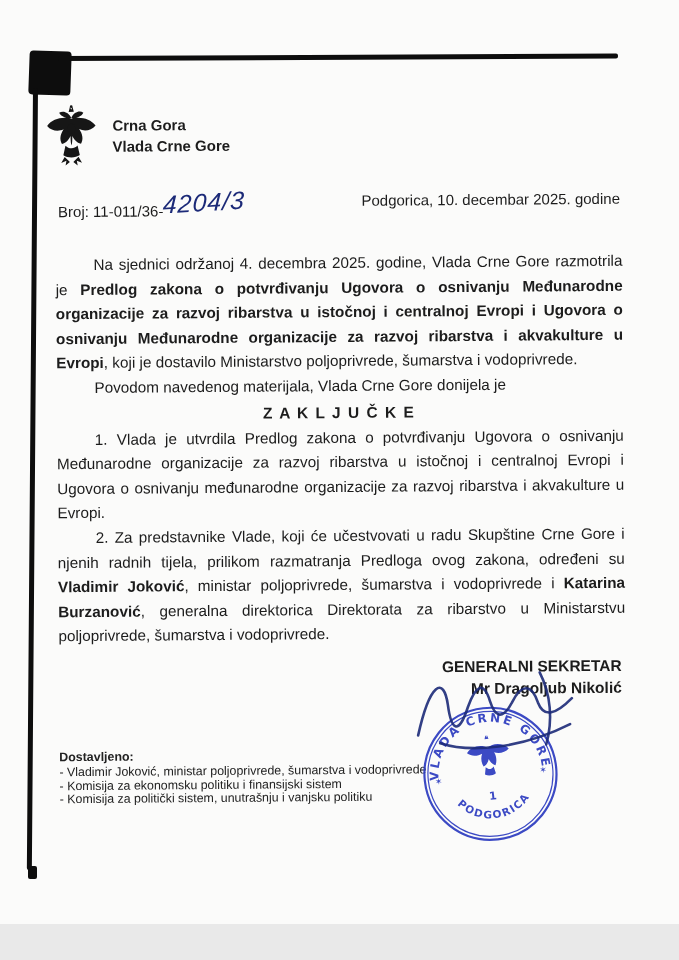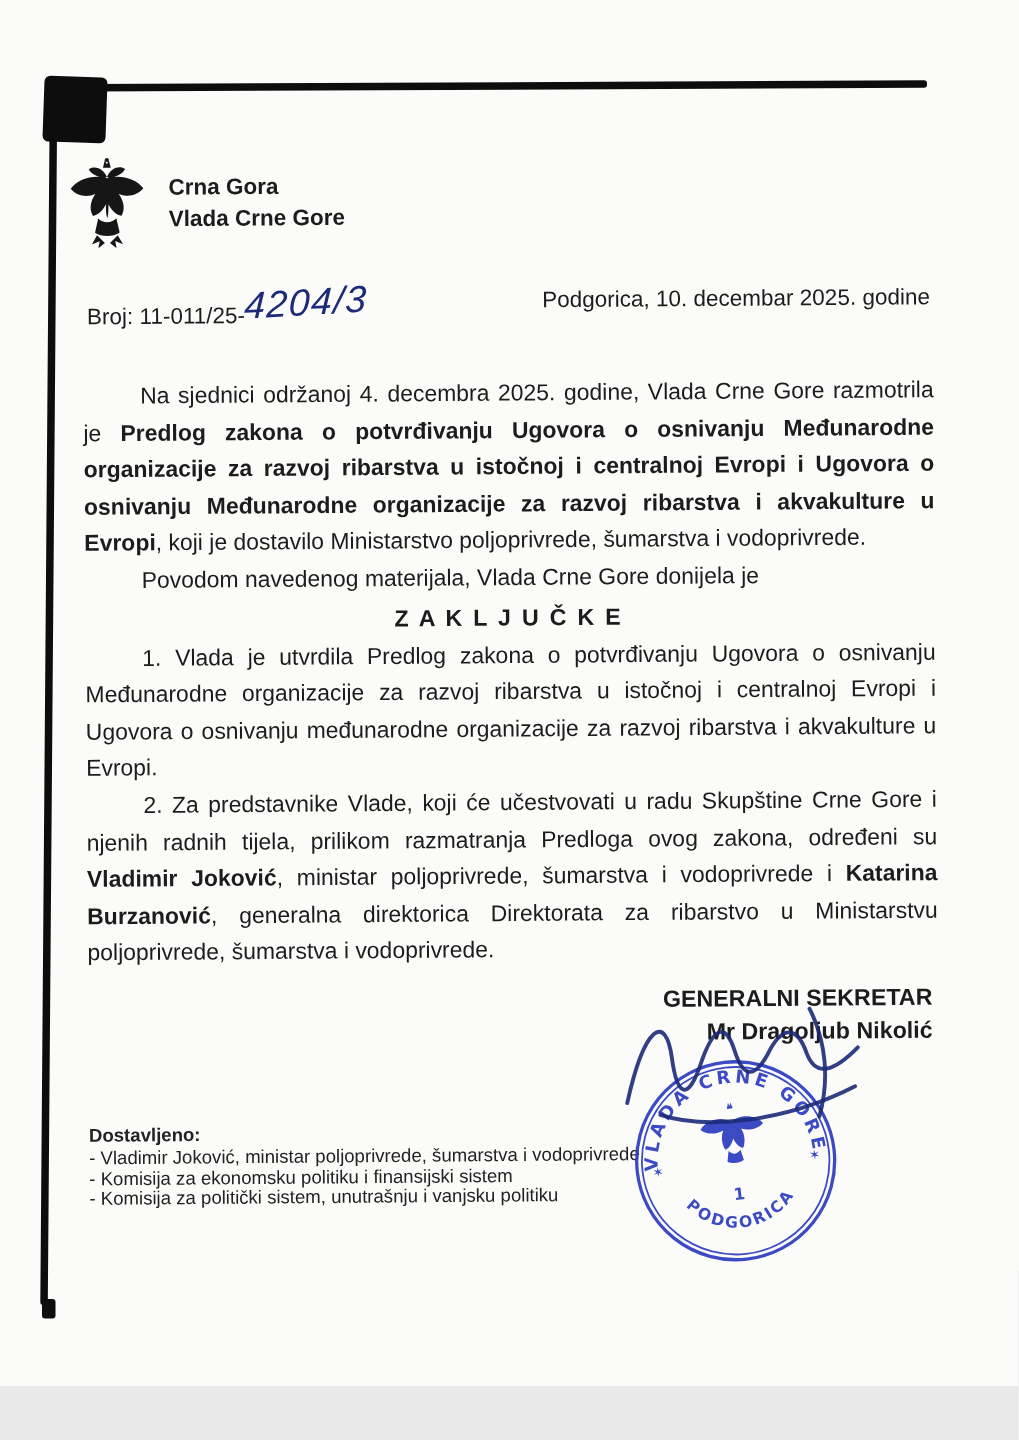--- a/index.html
+++ b/index.html
@@ -87,21 +87,21 @@
         <ellipse cx="32" cy="28.5" rx="4.6" ry="6.2"></ellipse>
       </svg>
       <div class="org-lines">
         <div>Crna Gora</div>
         <div>Vlada Crne Gore</div>
       </div>
     </div>
 
     <div class="meta-row">
       <div class="broj">
-        <span>Broj: 11-011/25-</span><span class="handwritten">4204/3</span>
+        <span>Broj: 11-011/36-</span><span class="handwritten">4204/3</span>
       </div>
       <div>Podgorica, 10. decembar 2025. godine</div>
     </div>
 
     <p class="par indent p1"><span>Na sjednici održanoj 4. decembra 2025. godine, Vlada Crne Gore razmotrila je </span><b>Predlog zakona o potvrđivanju Ugovora o osnivanju Međunarodne organizacije za razvoj ribarstva u istočnoj i centralnoj Evropi i Ugovora o osnivanju Međunarodne organizacije za razvoj ribarstva i akvakulture u Evropi</b><span>, koji je dostavilo Ministarstvo poljoprivrede, šumarstva i vodoprivrede.</span></p>
     <p class="par indent">Povodom navedenog materijala, Vlada Crne Gore donijela je</p>
 
     <div class="heading">Z A K L J U Č K E</div>
 
     <p class="par indent pt1">1. Vlada je utvrdila Predlog zakona o potvrđivanju Ugovora o osnivanju Međunarodne organizacije za razvoj ribarstva u istočnoj i centralnoj Evropi i Ugovora o osnivanju međunarodne organizacije za razvoj ribarstva i akvakulture u Evropi.</p>

